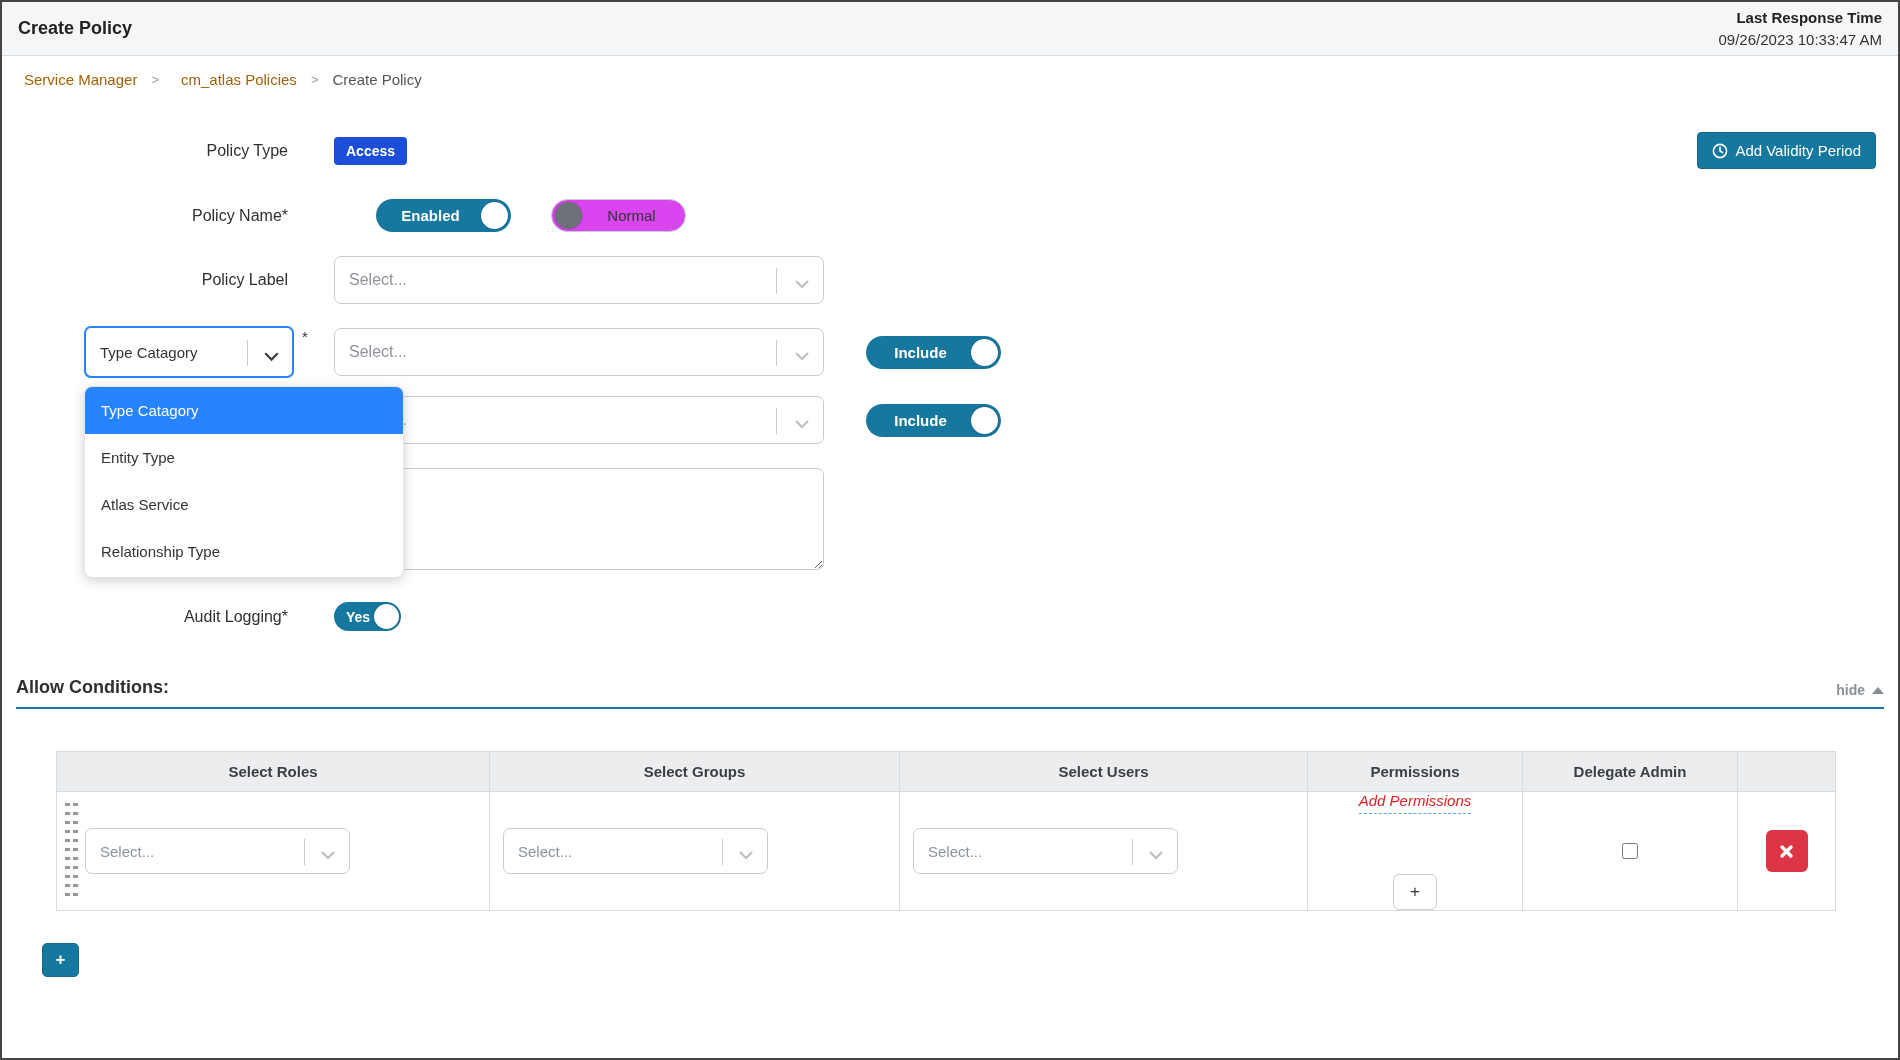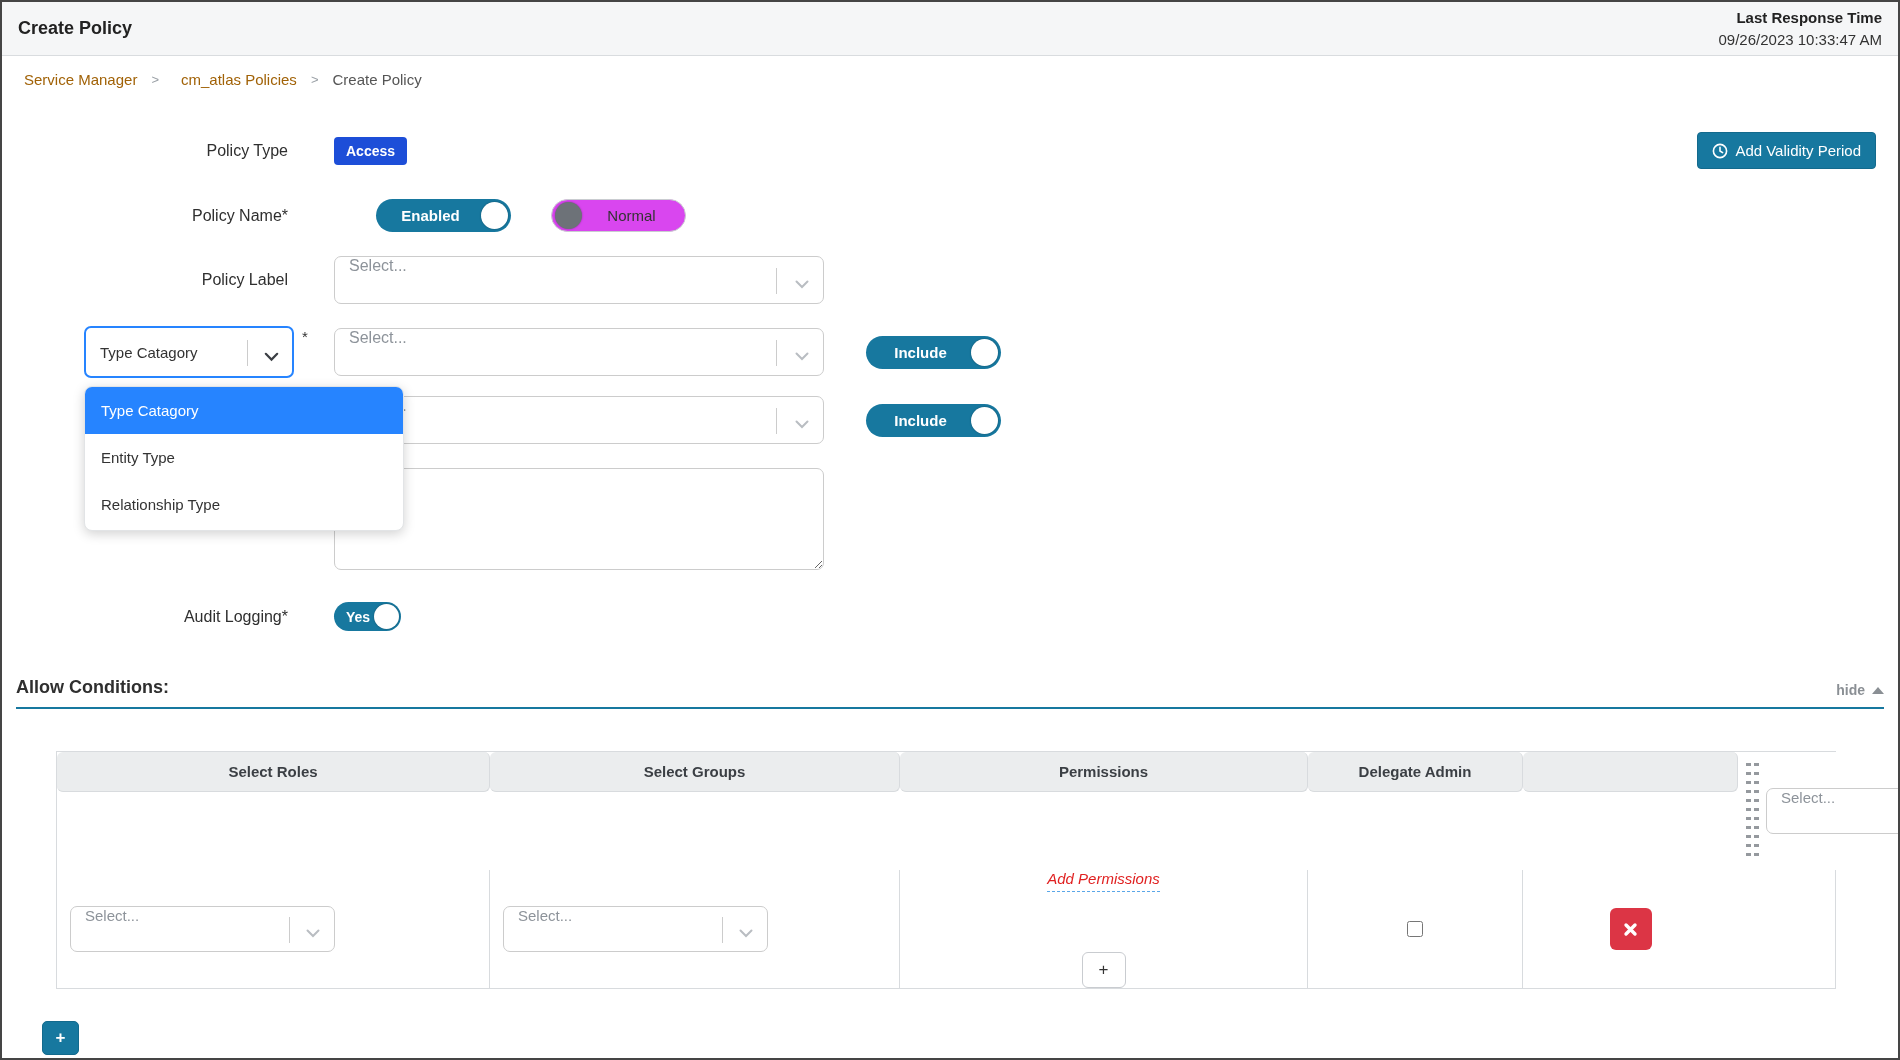--- a/index.html
+++ b/index.html
@@ -73,21 +73,21 @@
   .pill-on.pill-lg .knob { width: 27px; height: 27px; right: 3px; top: 3px; }
   .pill-off { background: #d946ef; border: 1px solid #c9ccd0; color: #333; }
   .pill-off.pill-lg { padding-left: 26px; }
   .pill-off .knob { background: #6d7278; width: 27px; height: 27px; left: 3px; top: 2px; }
   .ml-tgl { margin-left: 42px; }
   .ml-tgl2 { margin-left: 40px; }
   .row-label { margin-top: 24px; }
   
   .sel {
     position: relative; height: 48px; width: 490px; background: #fff;
-    border: 1px solid #ccc; border-radius: 7px; display: flex; align-items: flex-start;
+    border: 1px solid #ccc; border-radius: 7px; display: flex; align-items: center;
     padding-left: 14px; font-size: 16px; color: #8d939a; cursor: pointer;
   }
   .sel .bar { position: absolute; right: 46px; top: 11px; width: 1px; height: 26px; background: #ccc; }
   .sel .chev { position: absolute; right: 14px; top: 18px; }
   .row-res1 { margin-top: 22px; padding-left: 68px; }
   .combo {
     position: relative; width: 210px; height: 52px; border: 2px solid #2684ff; border-radius: 7px;
     display: flex; align-items: center; padding-left: 14px; font-size: 15px; color: #333;
     background: #fff; cursor: pointer;
   }
@@ -116,21 +116,21 @@
   .allow-head { margin-top: 46px; }
   .cond-table {
     margin: 42px 48px 0 40px;
     border: 1px solid #d8dbde;
     display: grid;
     grid-template-columns: 433px 410px 408px 215px 215px 1fr;
   }
   .th {
     background: #ebedee; border-bottom: 1px solid #d8dbde; border-right: 1px solid #d8dbde;
     height: 40px; display: flex; align-items: center; justify-content: center;
-    font-size: 15px; font-weight: bold; color: #3b3f44; border-radius: 6px;
+    font-size: 15px; font-weight: bold; color: #3b3f44;
   }
   .th:nth-child(6) { border-right: none; }
   .td {
     background: #fff; border-right: 1px solid #d8dbde; height: 118px;
     display: flex; align-items: center; position: relative;
   }
   .td:last-child { border-right: none; }
   .sel-sm { height: 46px; width: 265px; font-size: 15px; }
   .sel-sm .bar { right: 44px; top: 10px; }
   .sel-sm .chev { top: 17px; }
@@ -247,20 +247,21 @@
       </span>
     </div>
     <div class="pill pill-lg pill-on ml-tgl">
       <span>Include</span>
       <span class="knob"></span>
     </div>
 
     <div class="dd-menu">
       <div class="dd-option selected">Type Catagory</div>
       <div class="dd-option">Entity Type</div>
+      <div class="dd-option">Atlas Service</div>
       <div class="dd-option">Relationship Type</div>
     </div>
   </div>
 
   
   <div class="frow row-res2">
     <div class="flabel"></div>
     <div class="sel">
       <span>Select...</span>
       <span class="bar"></span>
@@ -296,20 +297,21 @@
     <h2>Allow Conditions:</h2>
     <span class="hide-link">
       <span>hide</span>
       <span class="tri-up"></span>
     </span>
   </div>
 
   <div class="cond-table">
     <div class="th">Select Roles</div>
     <div class="th">Select Groups</div>
+    <div class="th">Select Users</div>
     <div class="th">Permissions</div>
     <div class="th">Delegate Admin</div>
     <div class="th"></div>
 
     <div class="td td-roles">
       <span class="drag-handle">
           <span></span>
           <span></span>
         </span>
       <div class="sel sel-sm">

